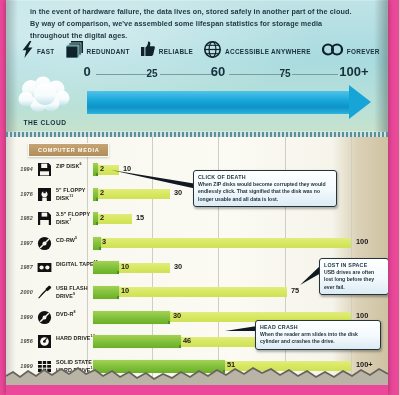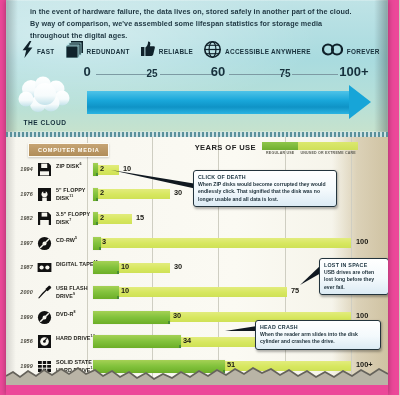--- a/index.html
+++ b/index.html
@@ -297,33 +297,20 @@
     <div class="paper-stitch"></div>
 
     <div class="grid-line" style="left:81px;"></div>
     <div class="grid-line" style="left:146px;"></div>
     <div class="grid-line" style="left:212px;"></div>
     <div class="grid-line" style="left:279px;"></div>
     <div class="grid-line" style="left:345px;"></div>
 
     <div class="media-tab">COMPUTER MEDIA</div>
 
-    <div class="legend">
-      <div class="legend-title">YEARS OF USE</div>
-      <div class="legend-bars">
-        <div class="legend-swatches">
-          <div class="sw-regular"></div>
-          <div class="sw-unused"></div>
-        </div>
-        <div class="legend-keys">
-          <span class="k-regular">REGULAR USE</span>
-          <span class="k-unused">UNUSED OR EXTREME CARE</span>
-        </div>
-      </div>
-    </div>
 
     <div class="rows">
 
       <div class="row">
         <div class="row-year">1994</div>
         <div class="row-icon">
           <svg width="15" height="15" viewBox="0 0 15 15">
             <path d="M1 1 H11.5 L14 3.5 V14 H1 Z" fill="#111"></path>
             <rect x="4.2" y="1.6" width="6" height="4.4" fill="#f7f6ef"></rect>
             <rect x="3" y="9.3" width="9" height="4.1" fill="#f7f6ef"></rect>
@@ -454,21 +441,21 @@
             <circle cx="7.5" cy="7.5" r="4.3" fill="#f7f6ef"></circle>
             <circle cx="7.5" cy="7.5" r="1.3" fill="#111"></circle>
             <line x1="9.8" y1="4.3" x2="6.4" y2="8" stroke="#111" stroke-width="1.2"></line>
           </svg>
         </div>
         <div class="row-name"><span>HARD DRIVE</span><sup>14</sup></div>
         <div class="bar-track">
           <div class="bar-unused" style="left:0; width:258px;"></div>
           <div class="bar-regular" style="left:0; width:87.7px;"></div>
         </div>
-        <div class="val val-reg" style="left:177px;">34</div>
+        <div class="val val-reg" style="left:177px;">46</div>
         <div class="val val-end" style="left:350px;">100</div>
       </div>
 
       <div class="row">
         <div class="row-year">1999</div>
         <div class="row-icon">
           <svg width="15" height="15" viewBox="0 0 15 15">
             <rect x="1" y="2" width="13" height="11" fill="#111"></rect>
             <g stroke="#f7f6ef" stroke-width="1">
               <line x1="1" y1="5.5" x2="14" y2="5.5"></line>

